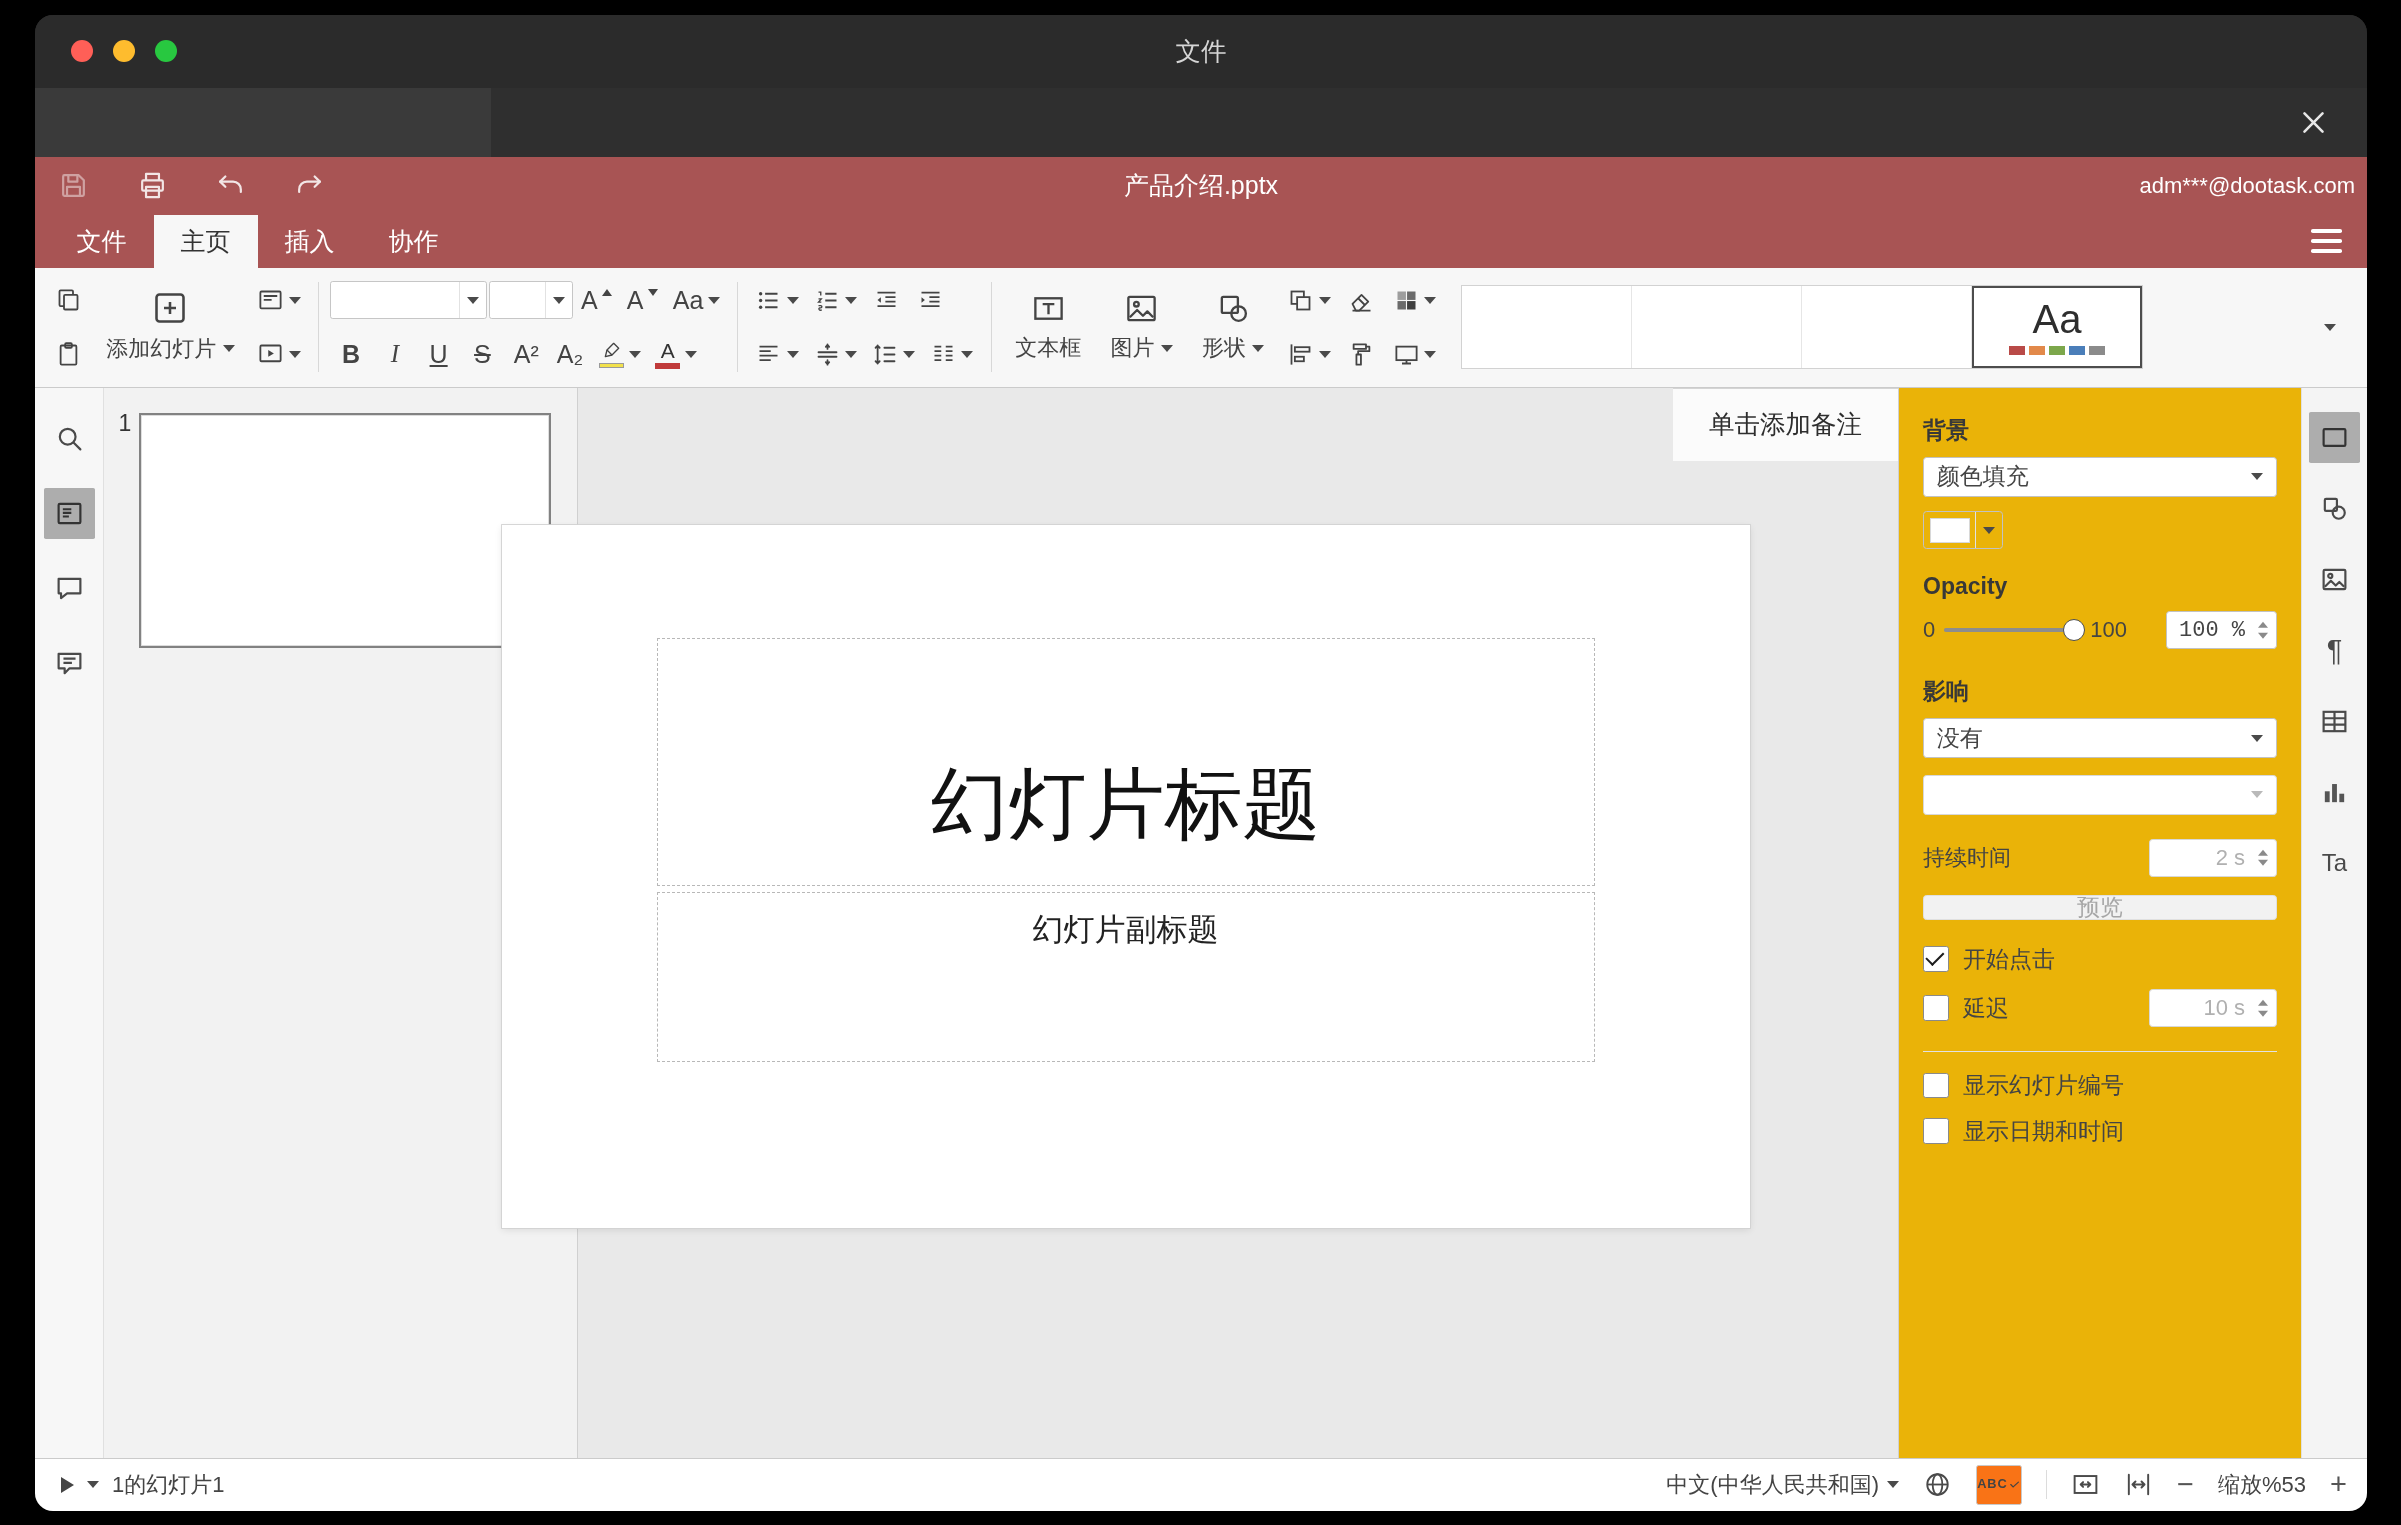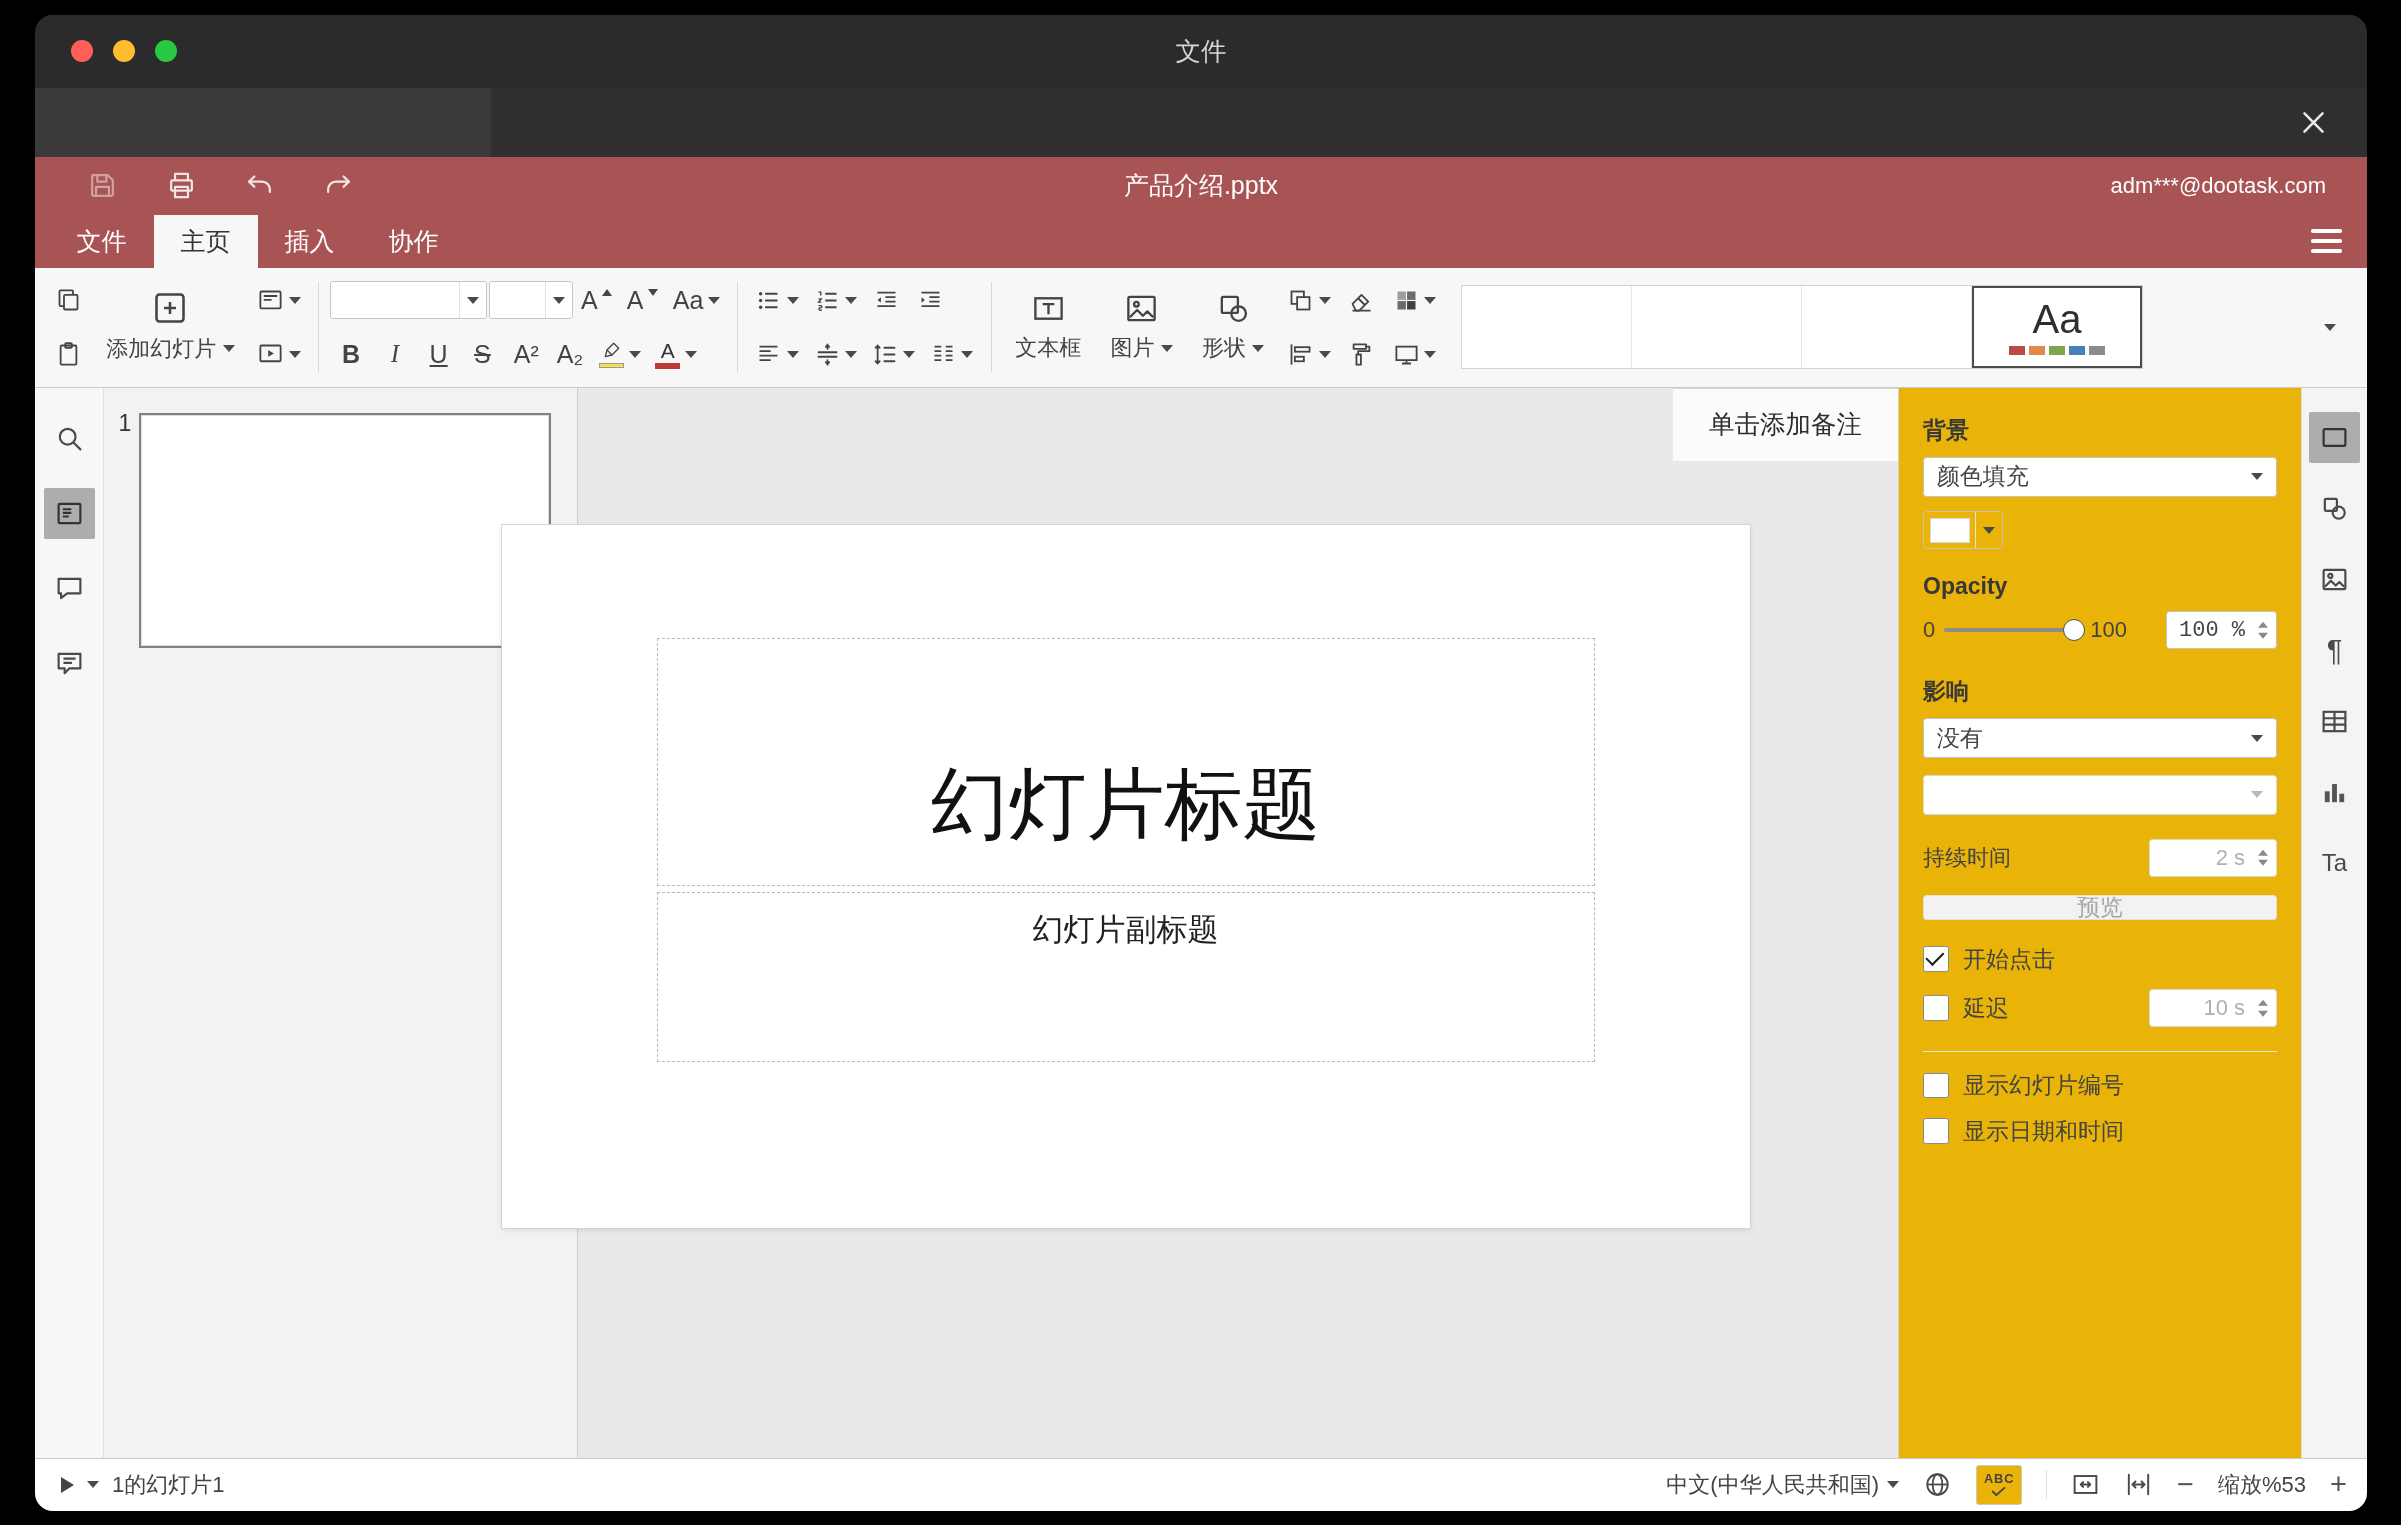--- a/index.html
+++ b/index.html
@@ -15,21 +15,21 @@
   .light.r { background:#ff5f57; } .light.y { background:#febc2e; } .light.g { background:#28c840; }
   .window-title { color:#d6d6d6; font-size:25.5px; }
 
   
   .chrome { height:69px; background:#2f2f2f; position:relative; flex:0 0 auto; }
   .chrome-patch { position:absolute; left:0; top:0; width:456px; height:100%; background:#3a3a3a; }
   .close-btn { position:absolute; right:31px; top:50%; transform:translateY(-50%); width:46px; height:46px; display:flex; align-items:center; justify-content:center; }
 
   
   .red-header { background:var(--header-red,#a85454); flex:0 0 auto; }
-  .red-top { height:58px; display:flex; align-items:center; position:relative; padding:0 41px;text-align:center; }
+  .red-top { height:58px; display:flex; align-items:center; position:relative; padding:0 12px;text-align:center; }
   .red-icons { display:flex; align-items:center; gap:25.5px; }
   .hbtn { width:53px; height:47px; display:flex; align-items:center; justify-content:center; }
   .hbtn.dim svg { opacity:.45; }
   .hbtn svg { opacity:.85; }
   .filename { position:absolute; left:50%; transform:translateX(-50%); color:#fff; font-size:25px; }
   .account { margin-left:auto; color:#fff; font-size:22px; }
   .red-tabs { height:53px; display:flex; align-items:stretch; padding-left:14.6px; }
   .tab { display:flex; align-items:center; padding:0 27px; color:#fff; font-size:25px; cursor:default; }
   .tab.active { background:#f7f7f7; color:#333; }
   .hamburger { margin-left:auto; margin-right:25.5px; align-self:center; display:flex; flex-direction:column; gap:6.4px; }
@@ -116,21 +116,21 @@
   .cb.checked::after { content:""; position:absolute; left:6.4px; top:0.9px; width:8.2px; height:14.6px; border:solid #1d1d1d; border-width:0 2.7px 2.7px 0; transform:rotate(45deg); }
   .rp-div { height:0.9px; background:#e2e2e2; }
   .mt12{margin-top:11px}.mt16{margin-top:14.6px}.mt18{margin-top:16.4px}.mt20{margin-top:18px}.mt26{margin-top:24px}.mt30{margin-top:27px}
 
   
   .statusbar { height:53px; background:#fff; border-top:0.9px solid #cbcbcb; display:flex; align-items:center; padding:0 20px; font-size:22px; color:#444; flex:0 0 auto; }
   .sb-left { display:flex; align-items:center; gap:12.8px; }
   .sb-right { margin-left:auto; display:flex; align-items:center; gap:24px; }
   .sb-btn { display:flex; align-items:center; gap:8.2px; }
   .sb-sep { width:0.9px; height:29px; background:#dcdcdc; }
-  .spell { width:46px; height:40px; border:0.9px solid #c9c9c9; border-radius:2.7px; background:#eab308; display:flex; flex-direction:column; align-items:center; justify-content:center; gap:1.8px; }
+  .spell { width:46px; height:40px; border:0.9px solid #c9c9c9; border-radius:2.7px; background:#f97316; display:flex; flex-direction:row; align-items:center; justify-content:center; gap:1.8px; }
   .spell-t { font-size:12.8px; font-weight:bold; letter-spacing:0.9px; color:#444; line-height:1; }
   .zoom-t { color:#444; }
   .zbtn { font-size:29px; color:#555; line-height:1; }
 </style>
 </head>
 <body>
 
 <div class="window">
 
   <div class="titlebar">

